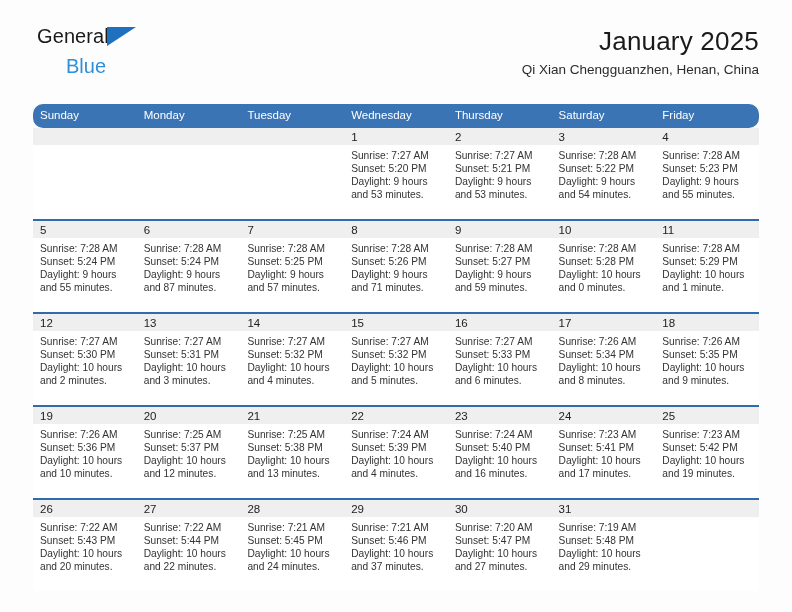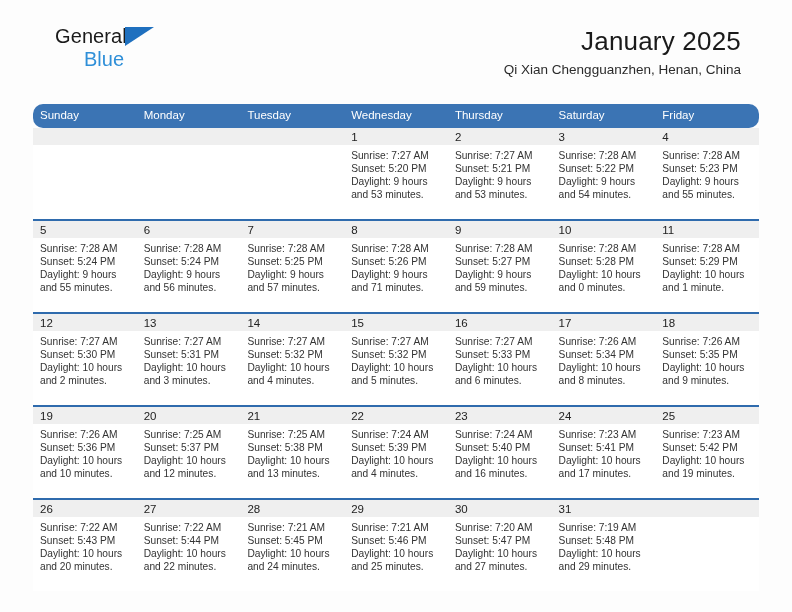--- a/index.html
+++ b/index.html
@@ -12,21 +12,21 @@
     height: 612px;
     font-family: "Liberation Sans", sans-serif;
     color: #222;
     overflow: hidden;
   }
   .page {
     position: relative;
     width: 792px;
     height: 612px;
     box-sizing: border-box;
-    padding: 0 51px;
+    padding: 0 33px;
   }
 
   
   .topbar {
     position: relative;
     height: 72px;
     padding-top: 22px;
     box-sizing: border-box;
   }
   .logo {
@@ -54,21 +54,21 @@
     top: 1px;
     width: 0;
     height: 0;
     border-left: 29px solid #1f70bf;
     border-bottom: 19px solid transparent;
   }
   .logo-row2 {
     font-size: 20px;
     color: #2f8fd8;
     margin-left: 29px;
-    margin-top: 1px;
+    margin-top: 8px;
   }
   .title {
     position: absolute;
     right: 0;
     top: 26px;
     font-size: 26px;
     color: #1a1a1a;
     text-align: right;
     letter-spacing: 0.2px;
   }
@@ -226,21 +226,21 @@
               <div>Daylight: 9 hours</div>
               <div>and 55 minutes.</div>
             </div>
           </div>
           <div class="cell">
             <div class="daynum-band">6</div>
             <div class="cell-body">
               <div>Sunrise: 7:28 AM</div>
               <div>Sunset: 5:24 PM</div>
               <div>Daylight: 9 hours</div>
-              <div>and 56 minutes.</div>
+              <div>and 87 minutes.</div>
             </div>
           </div>
           <div class="cell">
             <div class="daynum-band">7</div>
             <div class="cell-body">
               <div>Sunrise: 7:28 AM</div>
               <div>Sunset: 5:25 PM</div>
               <div>Daylight: 9 hours</div>
               <div>and 57 minutes.</div>
             </div>
@@ -439,21 +439,21 @@
               <div>Daylight: 10 hours</div>
               <div>and 24 minutes.</div>
             </div>
           </div>
           <div class="cell">
             <div class="daynum-band">29</div>
             <div class="cell-body">
               <div>Sunrise: 7:21 AM</div>
               <div>Sunset: 5:46 PM</div>
               <div>Daylight: 10 hours</div>
-              <div>and 25 minutes.</div>
+              <div>and 37 minutes.</div>
             </div>
           </div>
           <div class="cell">
             <div class="daynum-band">30</div>
             <div class="cell-body">
               <div>Sunrise: 7:20 AM</div>
               <div>Sunset: 5:47 PM</div>
               <div>Daylight: 10 hours</div>
               <div>and 27 minutes.</div>
             </div>

